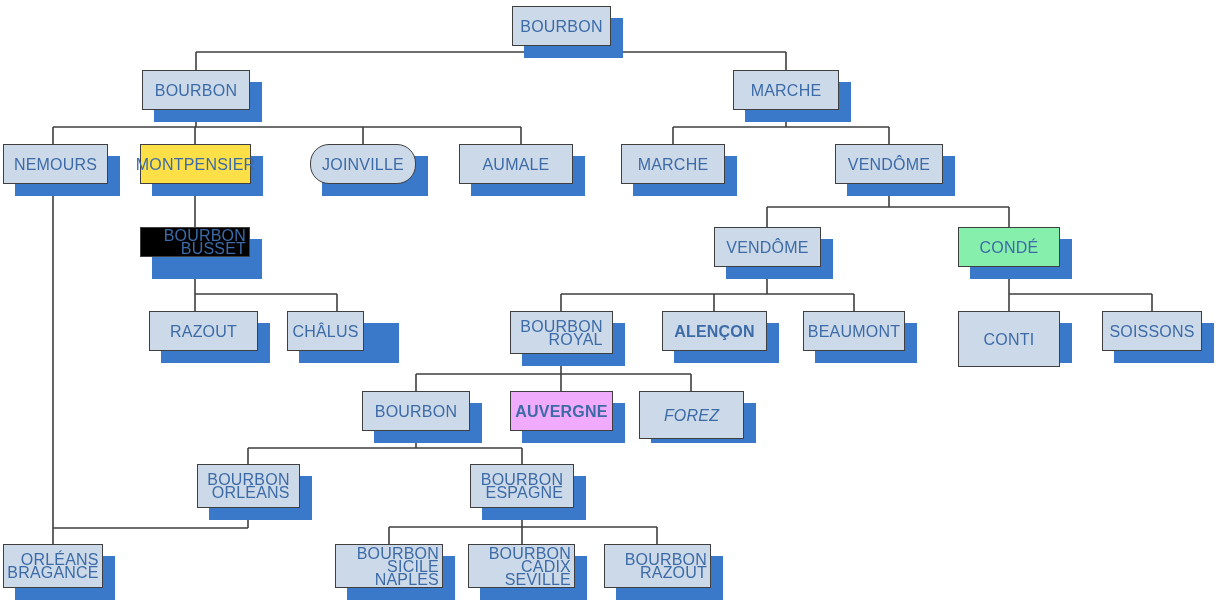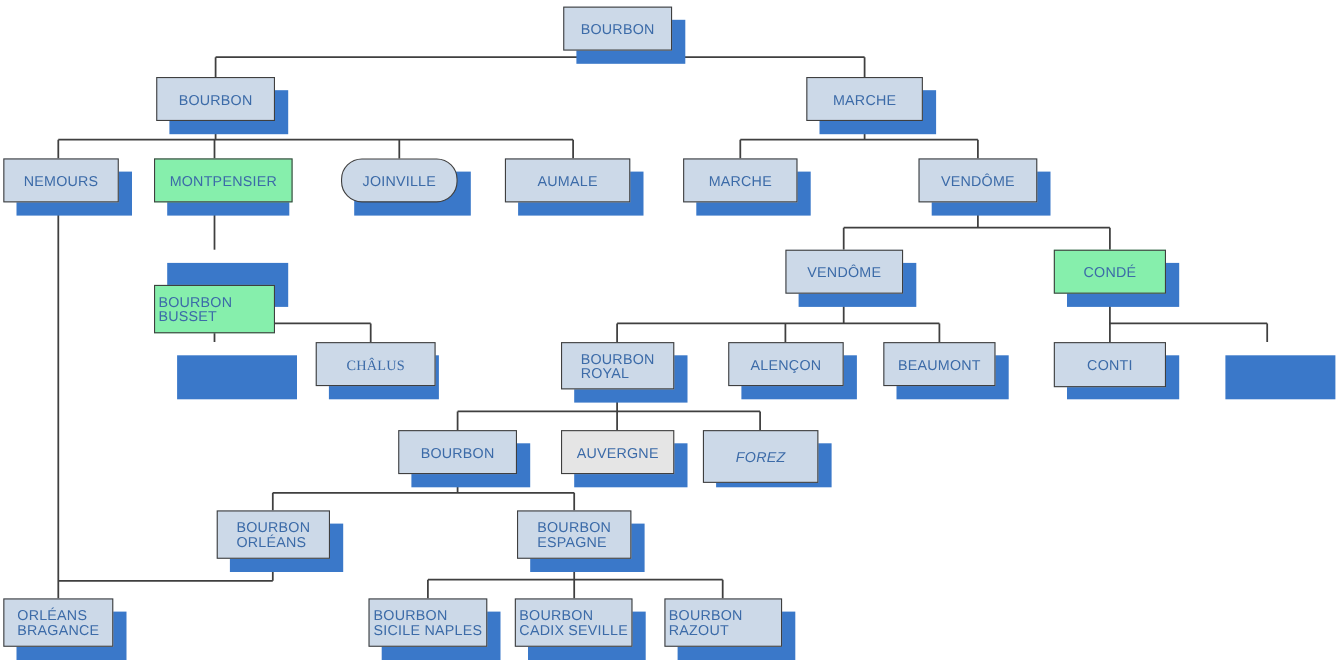--- a/index.html
+++ b/index.html
@@ -33,22 +33,22 @@
   }
   .node {
     position: absolute;
     box-sizing: border-box;
     background: #ccd9e8;
     border: 1px solid #3f3f3f;
     color: #3c6ba8;
     display: flex;
     align-items: center;
     justify-content: center;
-    text-align: left;
-    font-size: 13px;
+    text-align: right;
+    font-size: 16px;
     letter-spacing: 0.2px;
     line-height: 13px;
     z-index: 3;
   }
   .node-shadow {
     position: absolute;
     box-sizing: border-box;
     background: #3a78c9;
     z-index: 1;
   }
@@ -91,80 +91,86 @@
       </div>
       <div class="node-shadow" style="left: 745px; top: 82px; width: 106px; height: 40px; background: rgb(58, 120, 201);"></div>
       <div class="node" style="left: 733px; top: 70px; width: 106px; height: 40px; background: rgb(204, 217, 232); border-color: rgb(63, 63, 63); color: rgb(60, 107, 168);">
         <span class="node-label">MARCHE</span>
       </div>
       <div class="node-shadow" style="left: 15px; top: 156px; width: 105px; height: 40px; background: rgb(58, 120, 201);"></div>
       <div class="node" style="left: 3px; top: 144px; width: 105px; height: 40px; background: rgb(204, 217, 232); border-color: rgb(63, 63, 63); color: rgb(60, 107, 168);">
         <span class="node-label">NEMOURS</span>
       </div>
       <div class="node-shadow" style="left: 152px; top: 156px; width: 111px; height: 40px; background: rgb(58, 120, 201);"></div>
-      <div class="node" style="left: 140px; top: 144px; width: 126px; height: 40px; background: #86efac; border-color: rgb(63, 63, 63); color: rgb(60, 107, 168);">
+      <div class="node" style="left: 140px; top: 144px; width: 111px; height: 40px; background: #fde047; border-color: rgb(63, 63, 63); color: rgb(60, 107, 168);">
         <span class="node-label">MONTPENSIER</span>
       </div>
       <div class="node-shadow" style="left: 322px; top: 156px; width: 106px; height: 40px; background: rgb(58, 120, 201);"></div>
       <div class="node" style="left: 310px; top: 144px; width: 106px; height: 40px; background: rgb(204, 217, 232); border-color: rgb(63, 63, 63); color: rgb(60, 107, 168); border-radius: 19px;">
         <span class="node-label">JOINVILLE</span>
       </div>
       <div class="node-shadow" style="left: 471px; top: 156px; width: 114px; height: 40px; background: rgb(58, 120, 201);"></div>
       <div class="node" style="left: 459px; top: 144px; width: 114px; height: 40px; background: rgb(204, 217, 232); border-color: rgb(63, 63, 63); color: rgb(60, 107, 168);">
         <span class="node-label">AUMALE</span>
       </div>
       <div class="node-shadow" style="left: 633px; top: 156px; width: 104px; height: 40px; background: rgb(58, 120, 201);"></div>
       <div class="node" style="left: 621px; top: 144px; width: 104px; height: 40px; background: rgb(204, 217, 232); border-color: rgb(63, 63, 63); color: rgb(60, 107, 168);">
         <span class="node-label">MARCHE</span>
       </div>
       <div class="node-shadow" style="left: 847px; top: 156px; width: 108px; height: 40px; background: rgb(58, 120, 201);"></div>
       <div class="node" style="left: 835px; top: 144px; width: 108px; height: 40px; background: rgb(204, 217, 232); border-color: rgb(63, 63, 63); color: rgb(60, 107, 168);">
         <span class="node-label">VENDÔME</span>
       </div>
       <div class="node-shadow" style="left: 152px; top: 239px; width: 110px; height: 40px; background: rgb(58, 120, 201);"></div>
-      <div class="node" style="left: 140px; top: 227px; width: 110px; height: 44px; background: #86efac; border-color: rgb(63, 63, 63); color: rgb(60, 107, 168); margin-top: 32px;">
+      <div class="node" style="left: 140px; top: 227px; width: 110px; height: 30px; background: #000000; border-color: rgb(63, 63, 63); color: rgb(60, 107, 168);">
         <span class="node-label">BOURBON BUSSET</span>
       </div>
       <div class="node-shadow" style="left: 726px; top: 239px; width: 107px; height: 40px; background: rgb(58, 120, 201);"></div>
       <div class="node" style="left: 714px; top: 227px; width: 107px; height: 40px; background: rgb(204, 217, 232); border-color: rgb(63, 63, 63); color: rgb(60, 107, 168);">
         <span class="node-label">VENDÔME</span>
       </div>
       <div class="node-shadow" style="left: 970px; top: 239px; width: 102px; height: 40px; background: rgb(58, 120, 201);"></div>
       <div class="node" style="left: 958px; top: 227px; width: 102px; height: 40px; background: #86efac; border-color: rgb(63, 63, 63); color: rgb(60, 107, 168);">
         <span class="node-label">CONDÉ</span>
       </div>
       <div class="node-shadow" style="left: 161px; top: 323px; width: 109px; height: 40px; background: rgb(58, 120, 201);"></div>
+      <div class="node" style="left: 149px; top: 311px; width: 109px; height: 40px; background: rgb(204, 217, 232); border-color: rgb(63, 63, 63); color: rgb(60, 107, 168);">
+        <span class="node-label">RAZOUT</span>
+      </div>
       <div class="node-shadow" style="left: 299px; top: 323px; width: 100px; height: 40px; background: rgb(58, 120, 201);"></div>
-      <div class="node" style="left: 287px; top: 311px; width: 109px; height: 40px; background: rgb(204, 217, 232); border-color: rgb(63, 63, 63); color: rgb(60, 107, 168); font-family: Liberation Serif, serif;">
+      <div class="node" style="left: 287px; top: 311px; width: 77px; height: 40px; background: rgb(204, 217, 232); border-color: rgb(63, 63, 63); color: rgb(60, 107, 168);">
         <span class="node-label">CHÂLUS</span>
       </div>
       <div class="node-shadow" style="left: 522px; top: 323px; width: 103px; height: 43px; background: rgb(58, 120, 201);"></div>
       <div class="node" style="left: 510px; top: 311px; width: 103px; height: 43px; background: rgb(204, 217, 232); border-color: rgb(63, 63, 63); color: rgb(60, 107, 168);">
         <span class="node-label">BOURBON
 ROYAL</span>
       </div>
       <div class="node-shadow" style="left: 674px; top: 323px; width: 105px; height: 40px; background: rgb(58, 120, 201);"></div>
-      <div class="node" style="left: 662px; top: 311px; width: 105px; height: 40px; background: rgb(204, 217, 232); border-color: rgb(63, 63, 63); color: rgb(60, 107, 168);">
+      <div class="node" style="left: 662px; top: 311px; width: 105px; height: 40px; background: rgb(204, 217, 232); border-color: rgb(63, 63, 63); color: rgb(60, 107, 168); font-weight: bold;">
         <span class="node-label">ALENÇON</span>
       </div>
       <div class="node-shadow" style="left: 815px; top: 323px; width: 102px; height: 40px; background: rgb(58, 120, 201);"></div>
       <div class="node" style="left: 803px; top: 311px; width: 102px; height: 40px; background: rgb(204, 217, 232); border-color: rgb(63, 63, 63); color: rgb(60, 107, 168);">
         <span class="node-label">BEAUMONT</span>
       </div>
       <div class="node-shadow" style="left: 970px; top: 323px; width: 102px; height: 40px; background: rgb(58, 120, 201);"></div>
-      <div class="node" style="left: 958px; top: 311px; width: 102px; height: 41px; background: rgb(204, 217, 232); border-color: rgb(63, 63, 63); color: rgb(60, 107, 168);">
+      <div class="node" style="left: 958px; top: 311px; width: 102px; height: 56px; background: rgb(204, 217, 232); border-color: rgb(63, 63, 63); color: rgb(60, 107, 168);">
         <span class="node-label">CONTI</span>
       </div>
       <div class="node-shadow" style="left: 1114px; top: 323px; width: 100px; height: 40px; background: rgb(58, 120, 201);"></div>
+      <div class="node" style="left: 1102px; top: 311px; width: 100px; height: 40px; background: rgb(204, 217, 232); border-color: rgb(63, 63, 63); color: rgb(60, 107, 168);">
+        <span class="node-label">SOISSONS</span>
+      </div>
       <div class="node-shadow" style="left: 374px; top: 403px; width: 108px; height: 40px; background: rgb(58, 120, 201);"></div>
       <div class="node" style="left: 362px; top: 391px; width: 108px; height: 40px; background: rgb(204, 217, 232); border-color: rgb(63, 63, 63); color: rgb(60, 107, 168);">
         <span class="node-label">BOURBON</span>
       </div>
       <div class="node-shadow" style="left: 522px; top: 403px; width: 103px; height: 40px; background: rgb(58, 120, 201);"></div>
-      <div class="node" style="left: 510px; top: 391px; width: 103px; height: 40px; background: #e5e5e5; border-color: rgb(63, 63, 63); color: rgb(60, 107, 168);">
+      <div class="node" style="left: 510px; top: 391px; width: 103px; height: 40px; background: #f0abfc; border-color: rgb(63, 63, 63); color: rgb(60, 107, 168); font-weight: bold;">
         <span class="node-label">AUVERGNE</span>
       </div>
       <div class="node-shadow" style="left: 651px; top: 403px; width: 105px; height: 40px; background: rgb(58, 120, 201);"></div>
       <div class="node" style="left: 639px; top: 391px; width: 105px; height: 48px; background: rgb(204, 217, 232); border-color: rgb(63, 63, 63); color: rgb(60, 107, 168); font-style: italic;">
         <span class="node-label">FOREZ</span>
       </div>
       <div class="node-shadow" style="left: 209px; top: 476px; width: 103px; height: 44px; background: rgb(58, 120, 201);"></div>
       <div class="node" style="left: 197px; top: 464px; width: 103px; height: 44px; background: rgb(204, 217, 232); border-color: rgb(63, 63, 63); color: rgb(60, 107, 168);">
         <span class="node-label">BOURBON
 ORLÉANS</span>

